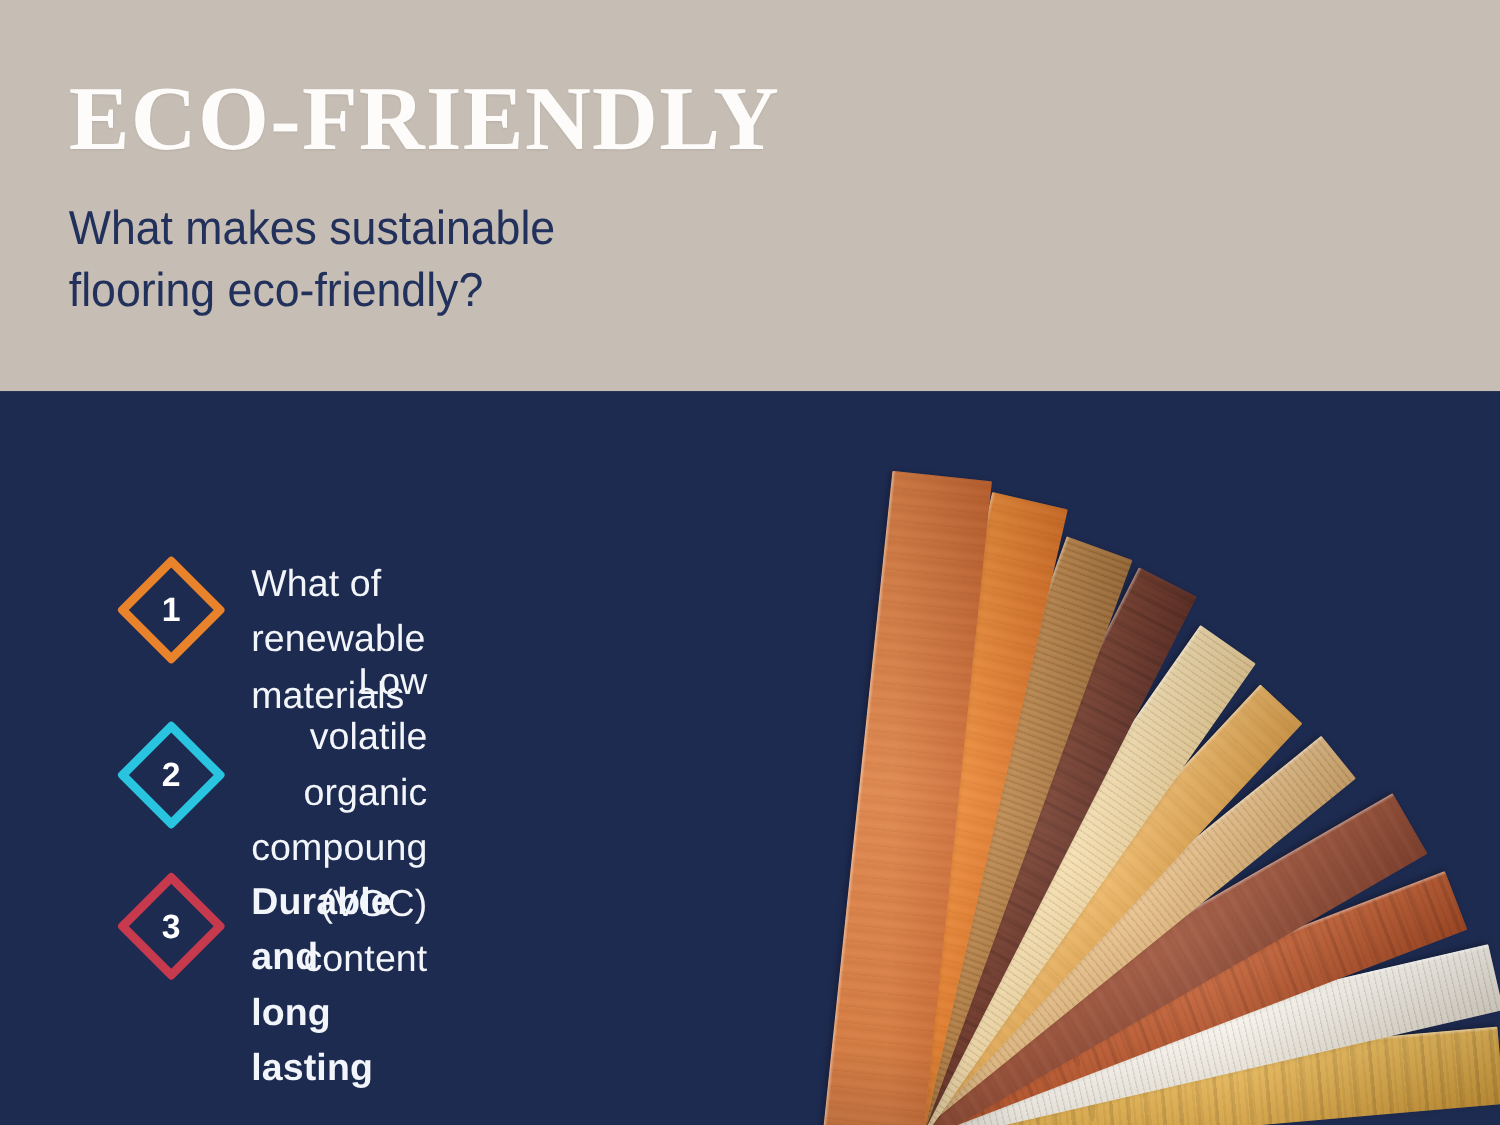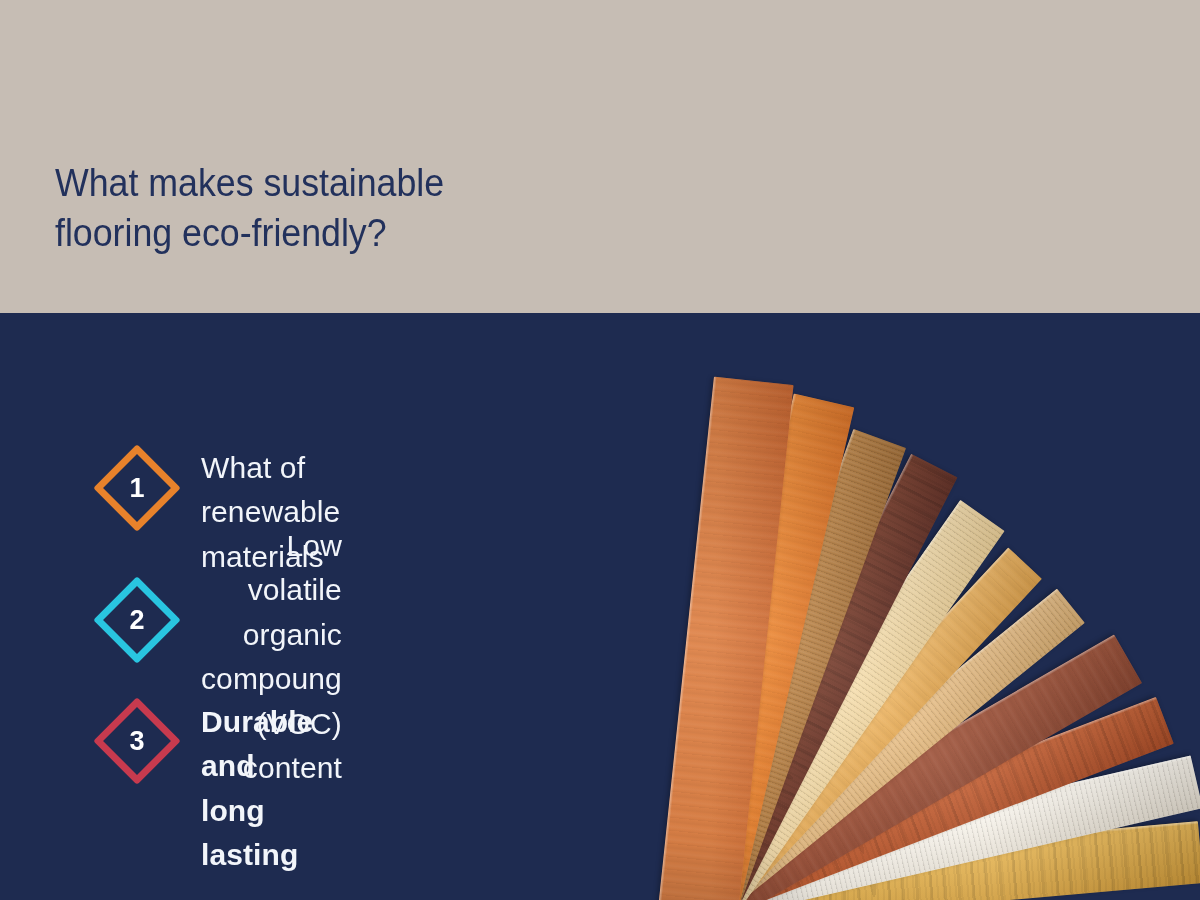--- a/index.html
+++ b/index.html
@@ -217,20 +217,21 @@
       </div>
       <div class="plank plain" style="width: 560px; height: 80px; transform: rotate(-84deg); z-index: 11;">
         <div class="face" style="background: linear-gradient(175deg, rgb(222, 130, 71) 0%, rgb(222, 130, 71) 42%, rgb(201, 104, 51) 100%);">
           <div class="grain"></div>
           <div class="shade"></div>
           <div class="bevel"></div>
         </div>
       </div>
     </div>
 
+  <div class="title" style="color: rgb(253, 252, 250);">ECO-FRIENDLY</div>
   <div class="subtitle" style="color: rgb(34, 49, 92);">
     <span class="sline">What makes sustainable</span>
     <span class="sline">flooring eco-friendly?</span>
   </div>
 
   <div class="list" id="benefit-list">
       <div class="item">
         <div class="diamond" style="left: 106px; top: 457px; border-color: rgb(232, 130, 43);">
           <span class="num" style="color: rgb(255, 255, 255);">1</span>
         </div>

